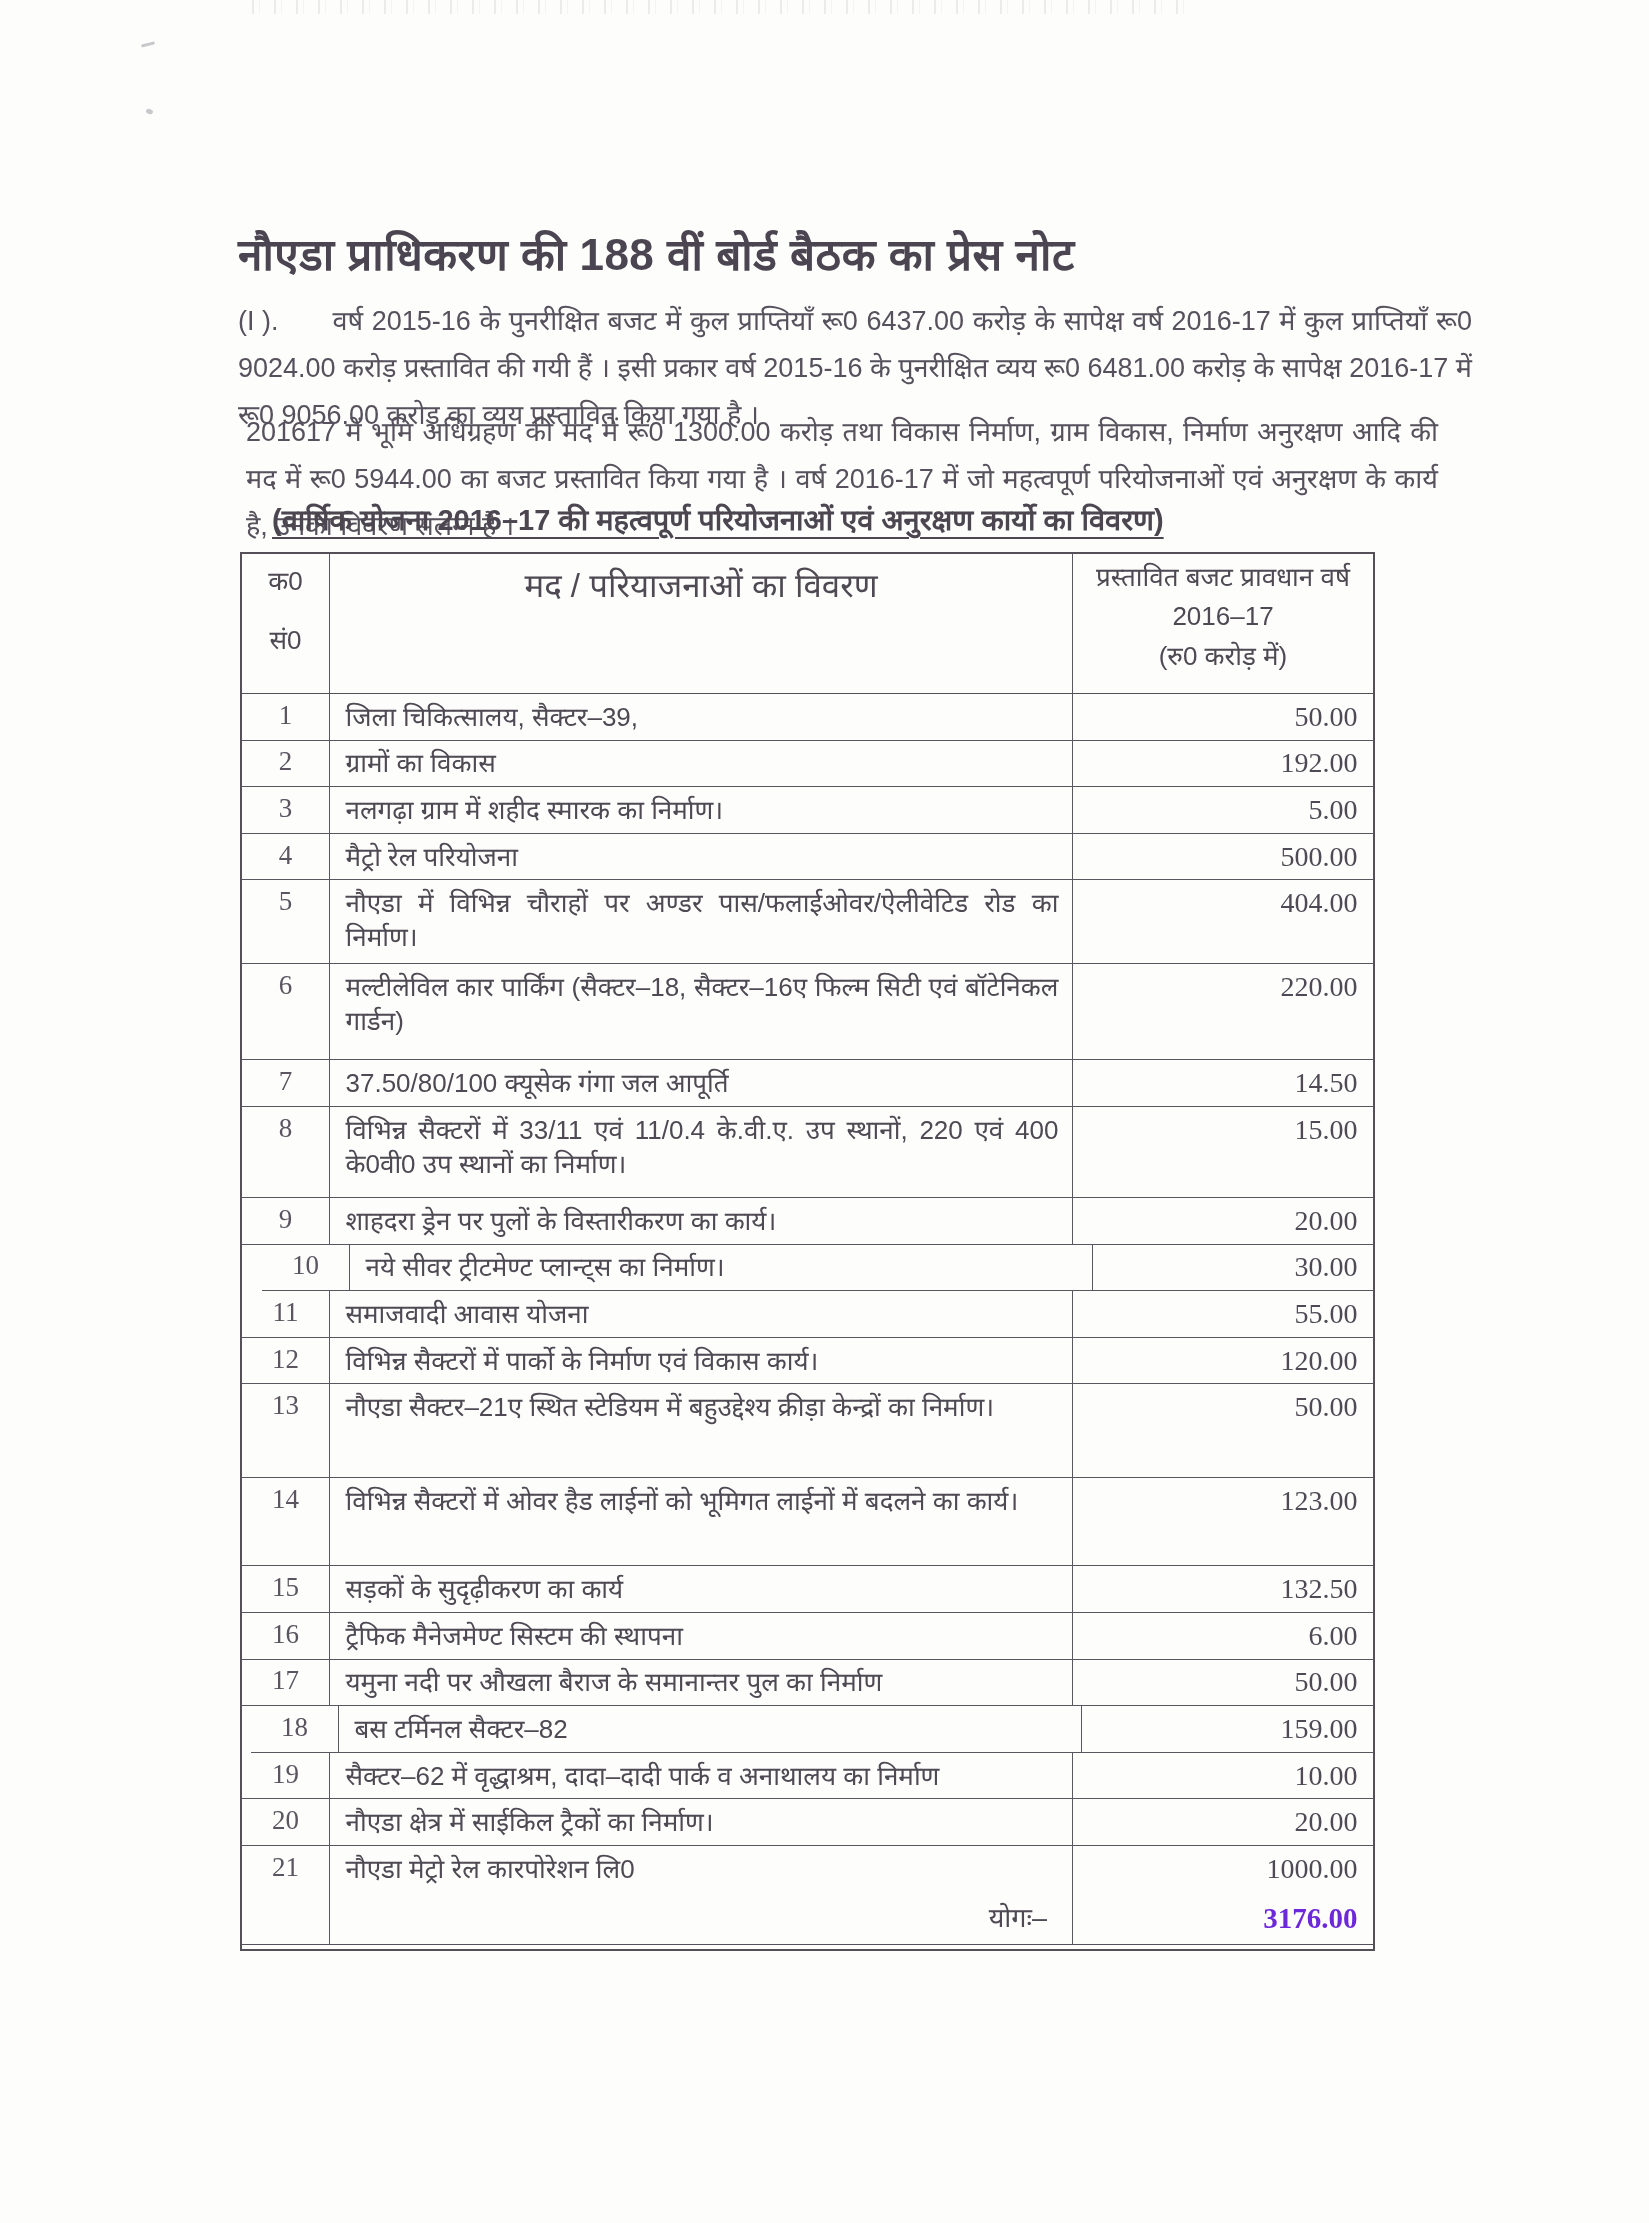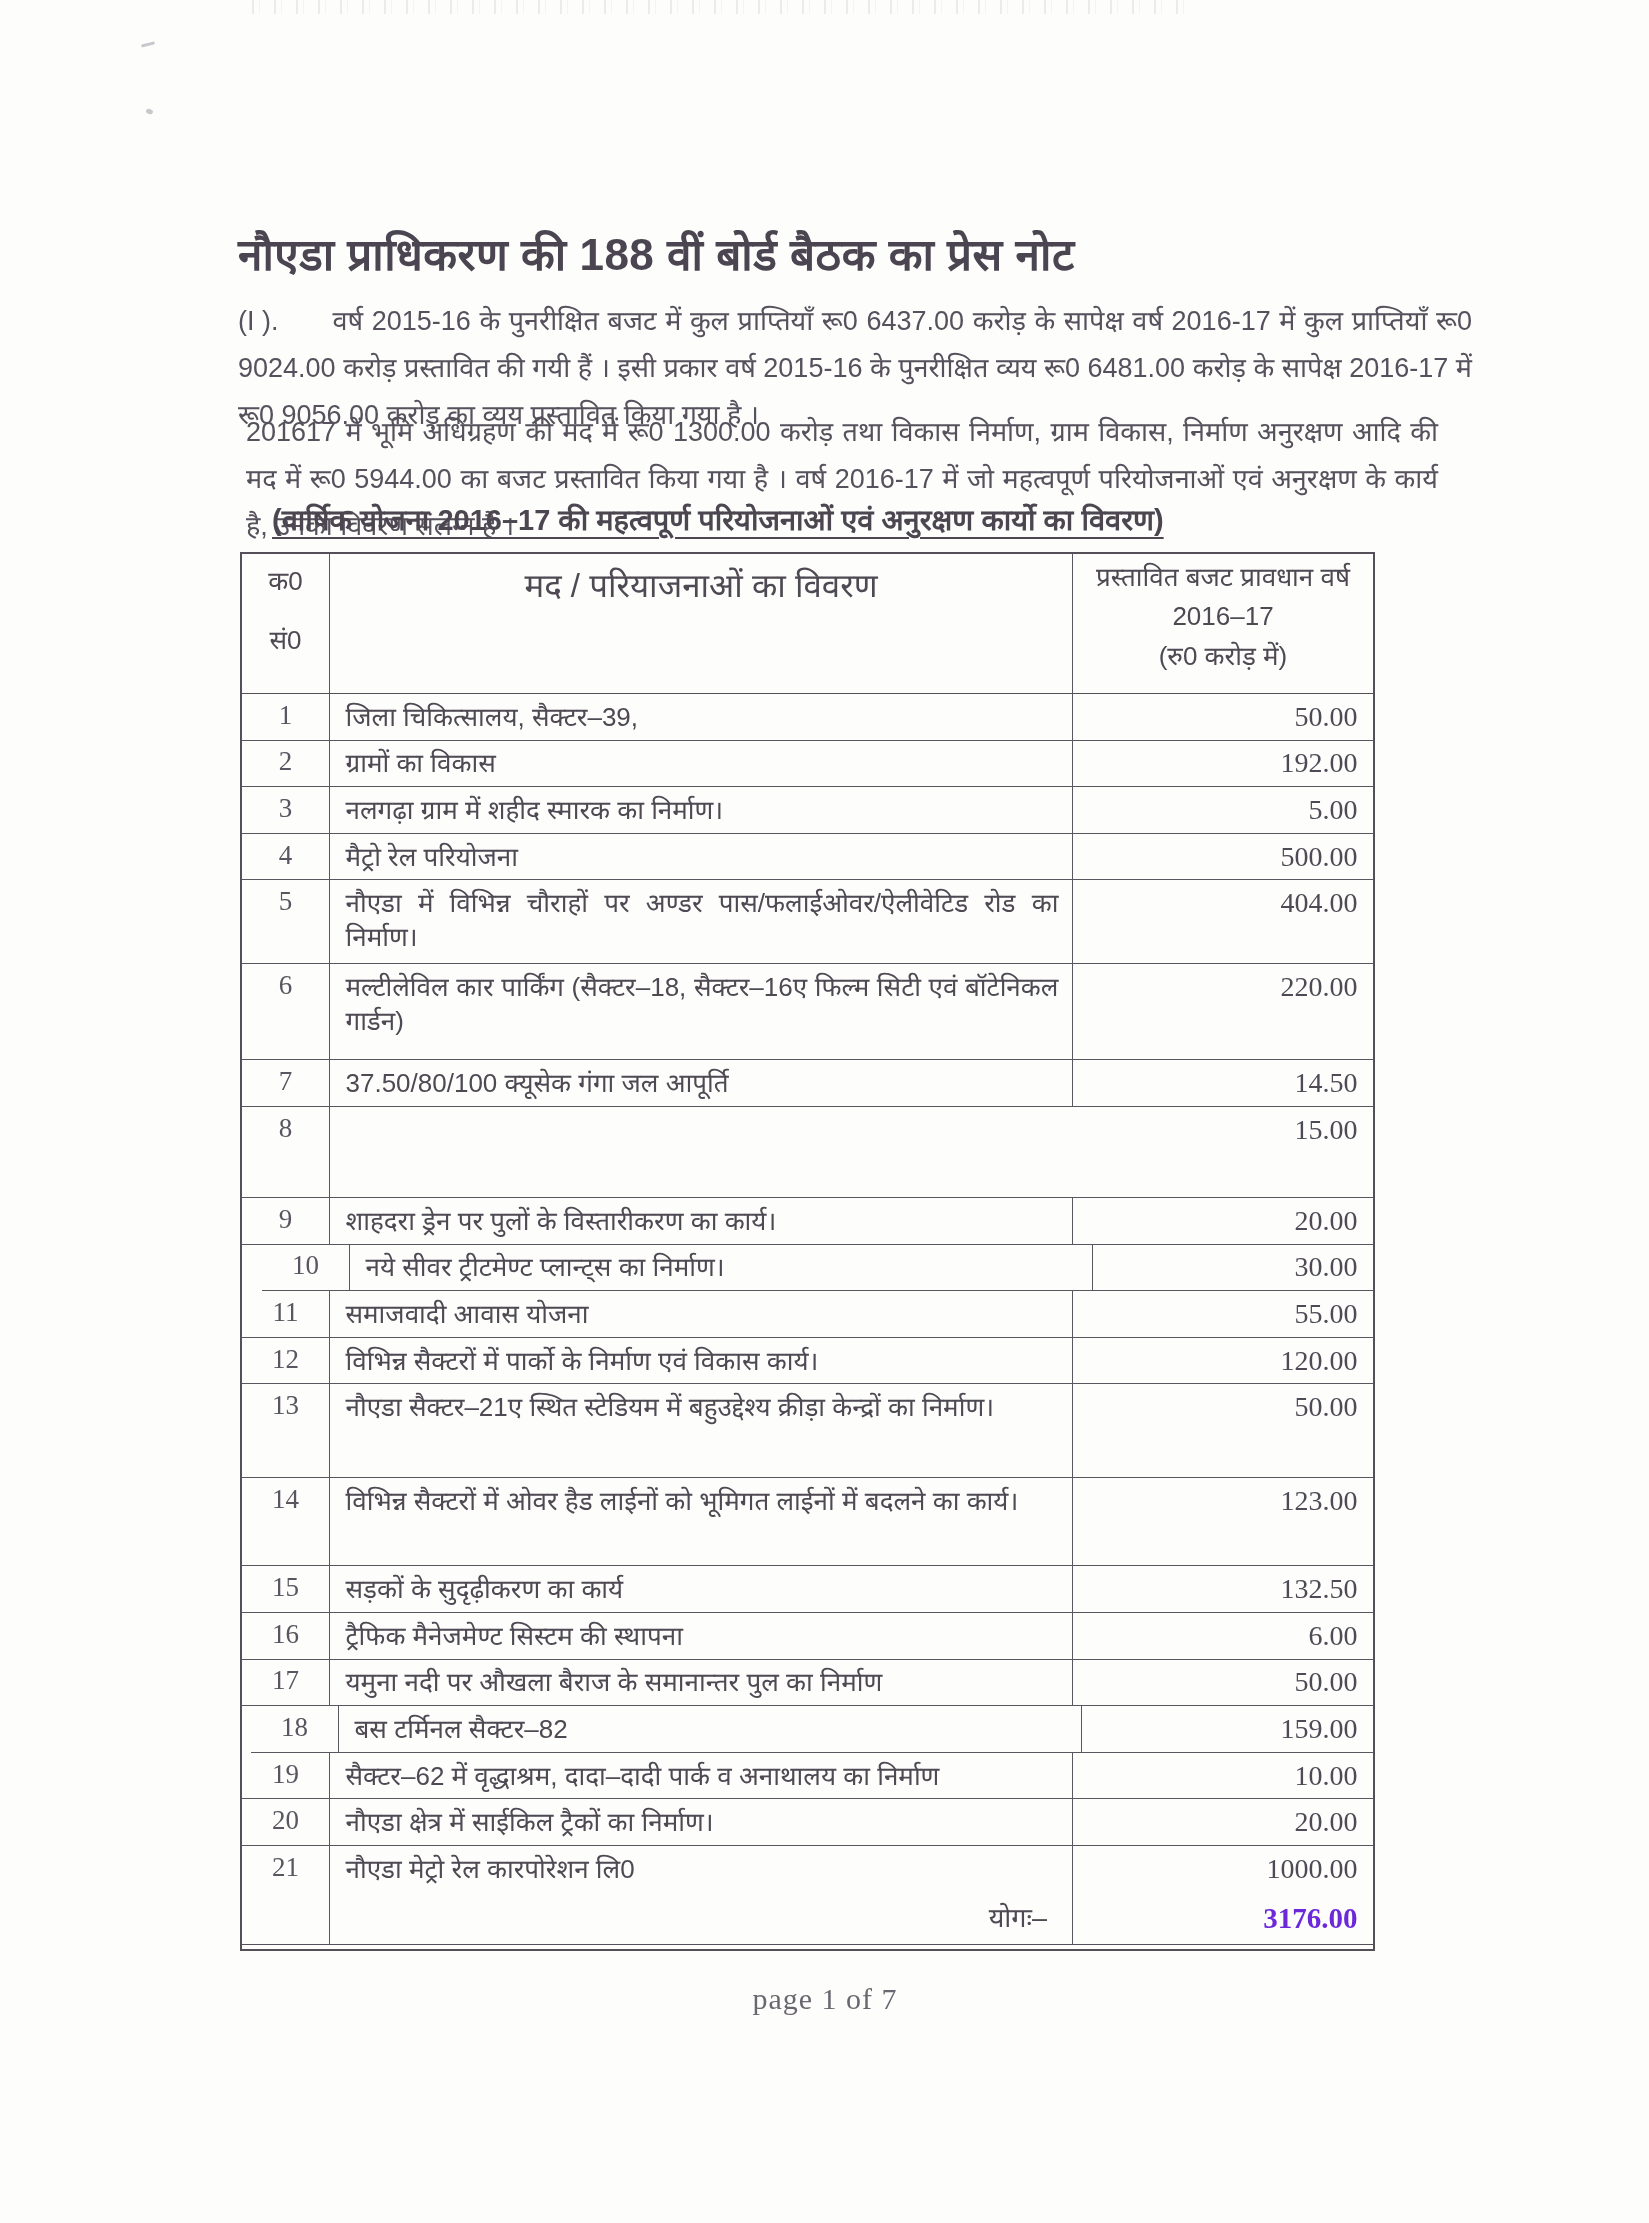--- a/index.html
+++ b/index.html
@@ -149,20 +149,21 @@
           <div class="c2">मल्टीलेविल कार पार्किंग (सैक्टर–18, सैक्टर–16ए फिल्म सिटी एवं बॉटेनिकल गार्डन)</div>
           <div class="c3">220.00</div>
         </div>
         <div class="trow" style="min-height: 45px;">
           <div class="c1">7</div>
           <div class="c2">37.50/80/100 क्यूसेक गंगा जल आपूर्ति</div>
           <div class="c3">14.50</div>
         </div>
         <div class="trow" style="min-height: 90px;">
           <div class="c1">8</div>
+          <div class="c2">विभिन्न सैक्टरों में 33/11 एवं 11/0.4 के.वी.ए. उप स्थानों, 220 एवं 400 के0वी0 उप स्थानों का निर्माण।</div>
           <div class="c3">15.00</div>
         </div>
         <div class="trow" style="min-height: 45px;">
           <div class="c1">9</div>
           <div class="c2">शाहदरा ड्रेन पर पुलों के विस्तारीकरण का कार्य।</div>
           <div class="c3">20.00</div>
         </div>
         <div class="trow" style="min-height: 45px; margin-left: 20px;">
           <div class="c1">10</div>
           <div class="c2">नये सीवर ट्रीटमेण्ट प्लान्ट्स का निर्माण।</div>
@@ -226,16 +227,15 @@
       </div>
 
     <div class="trow row-total">
       <div class="c1"></div>
       <div class="c2">योगः–</div>
       <div class="c3">3176.00</div>
     </div>
     <div class="table-bottom-spacer"></div>
   </div>
 
-  <div class="page-footer">page 1 of 7</div>
 
 </div>
 
 
 </body></html>

